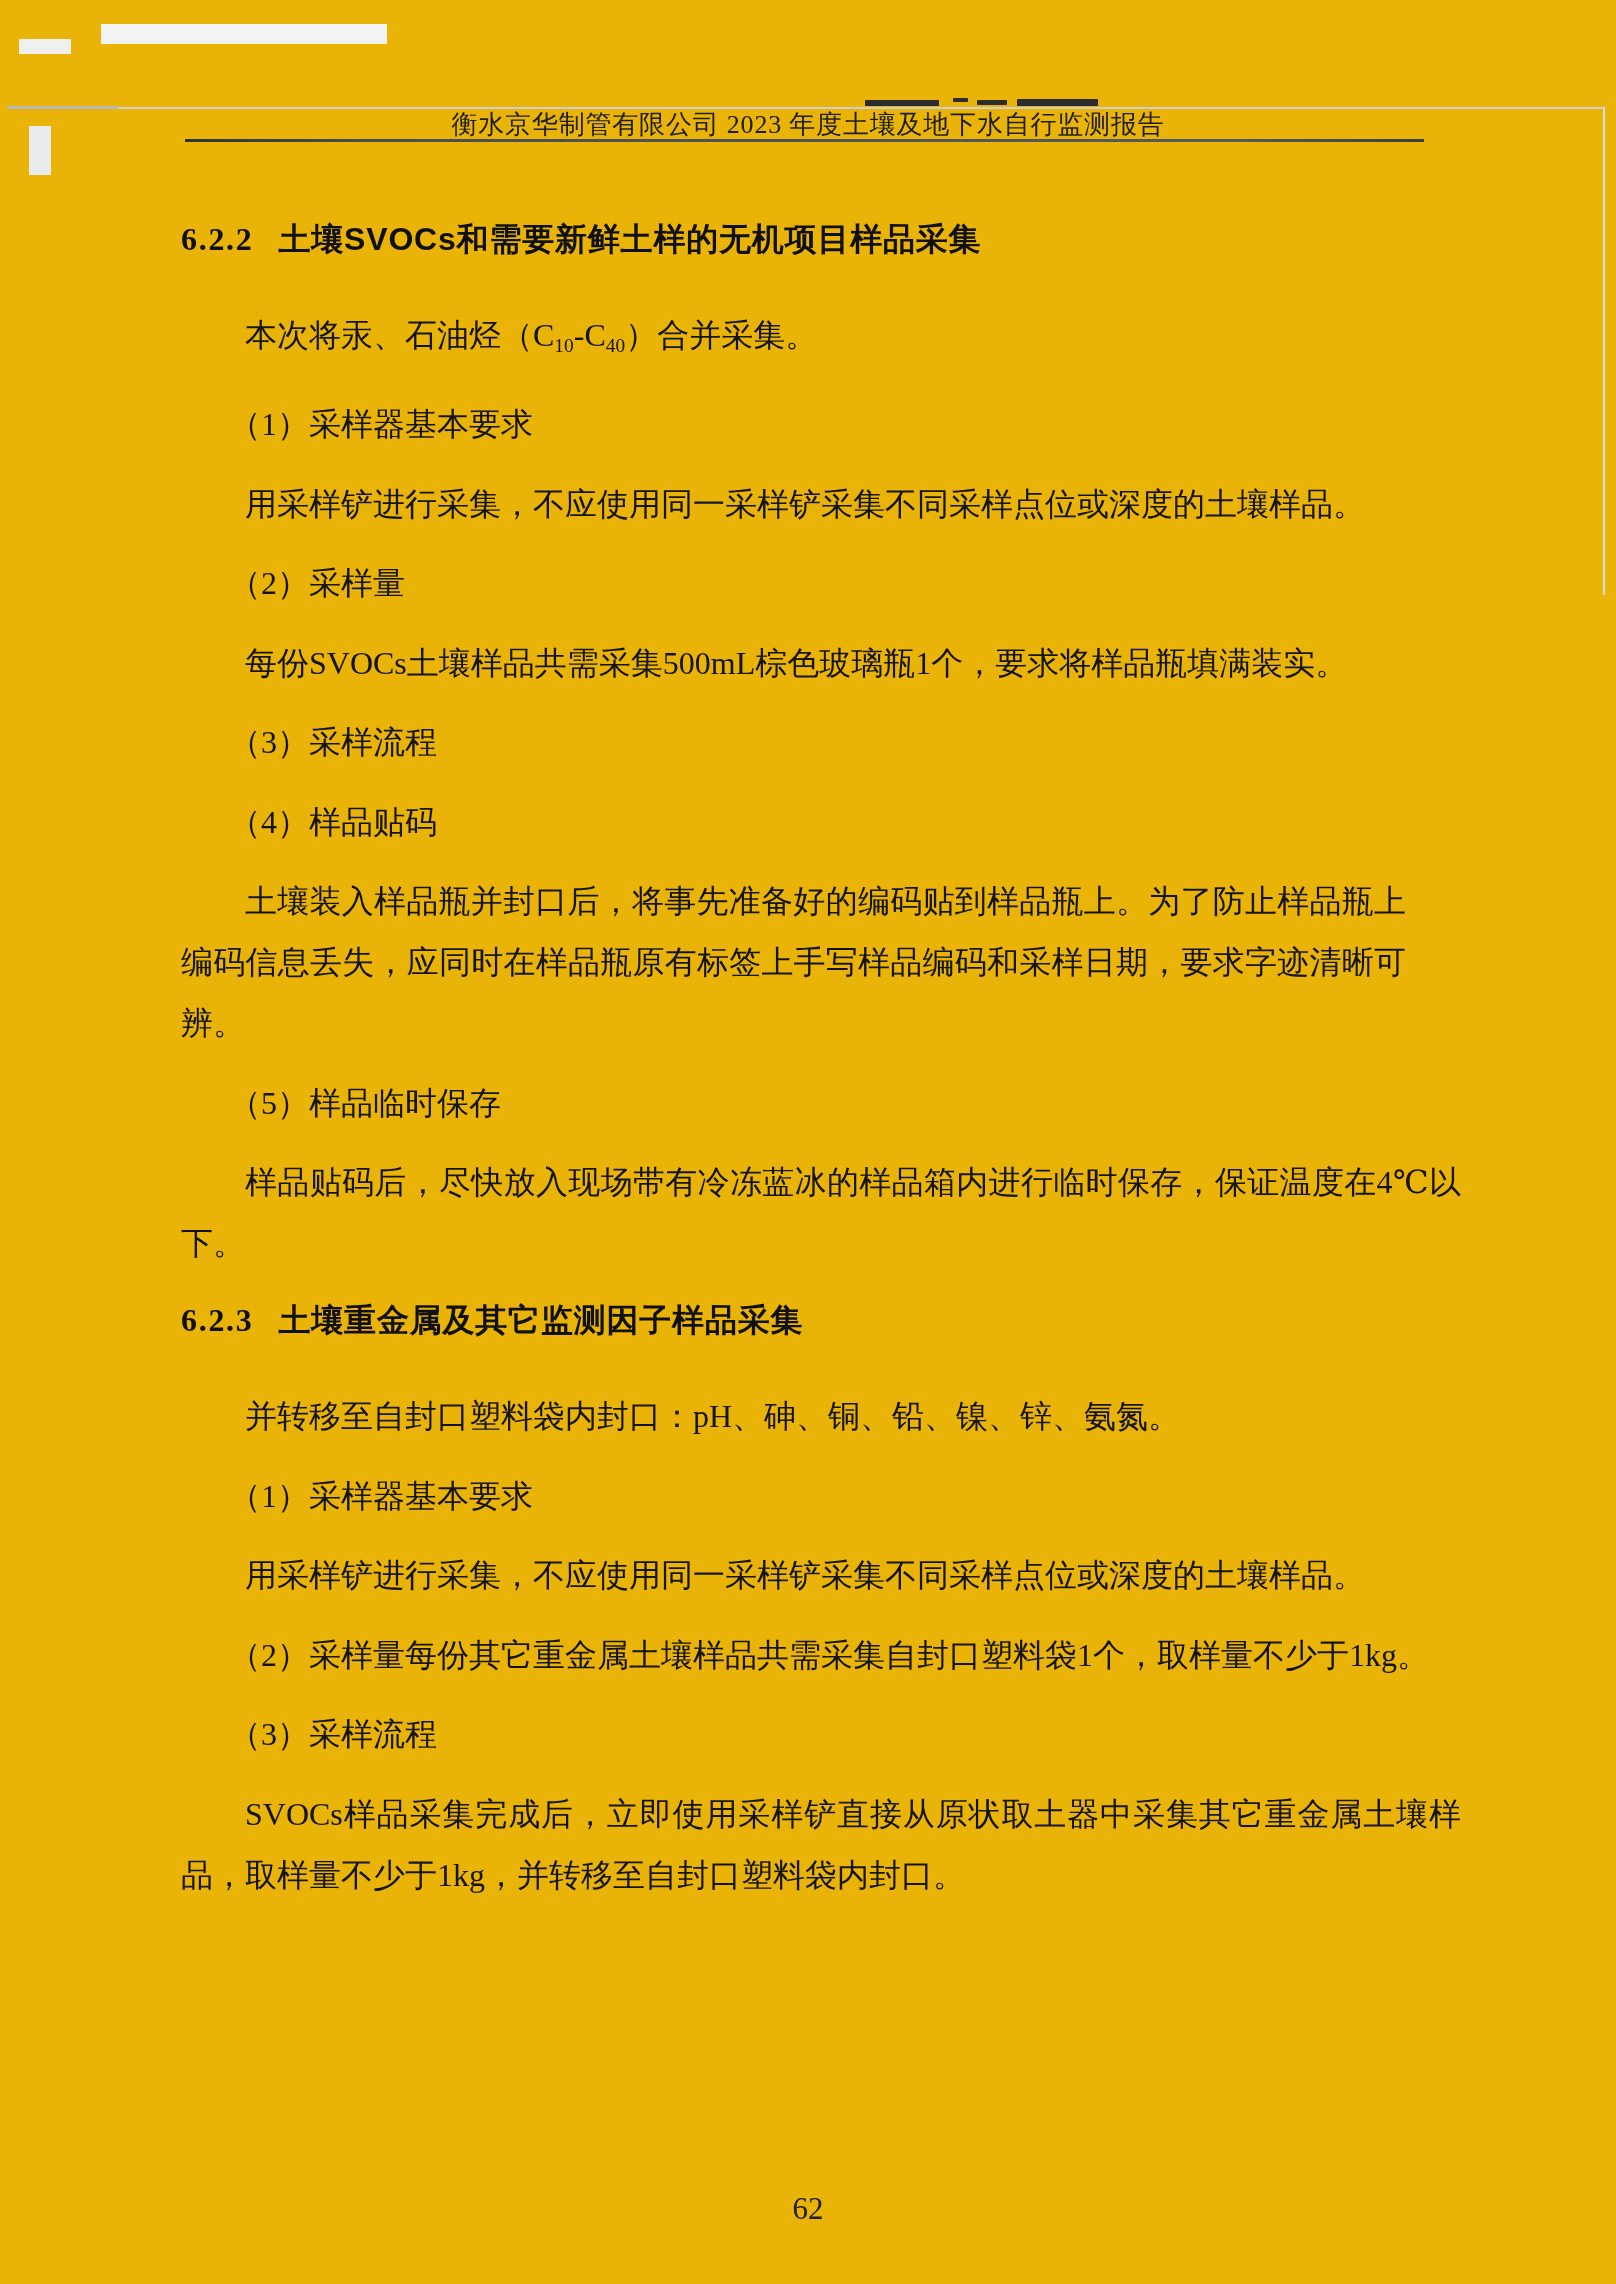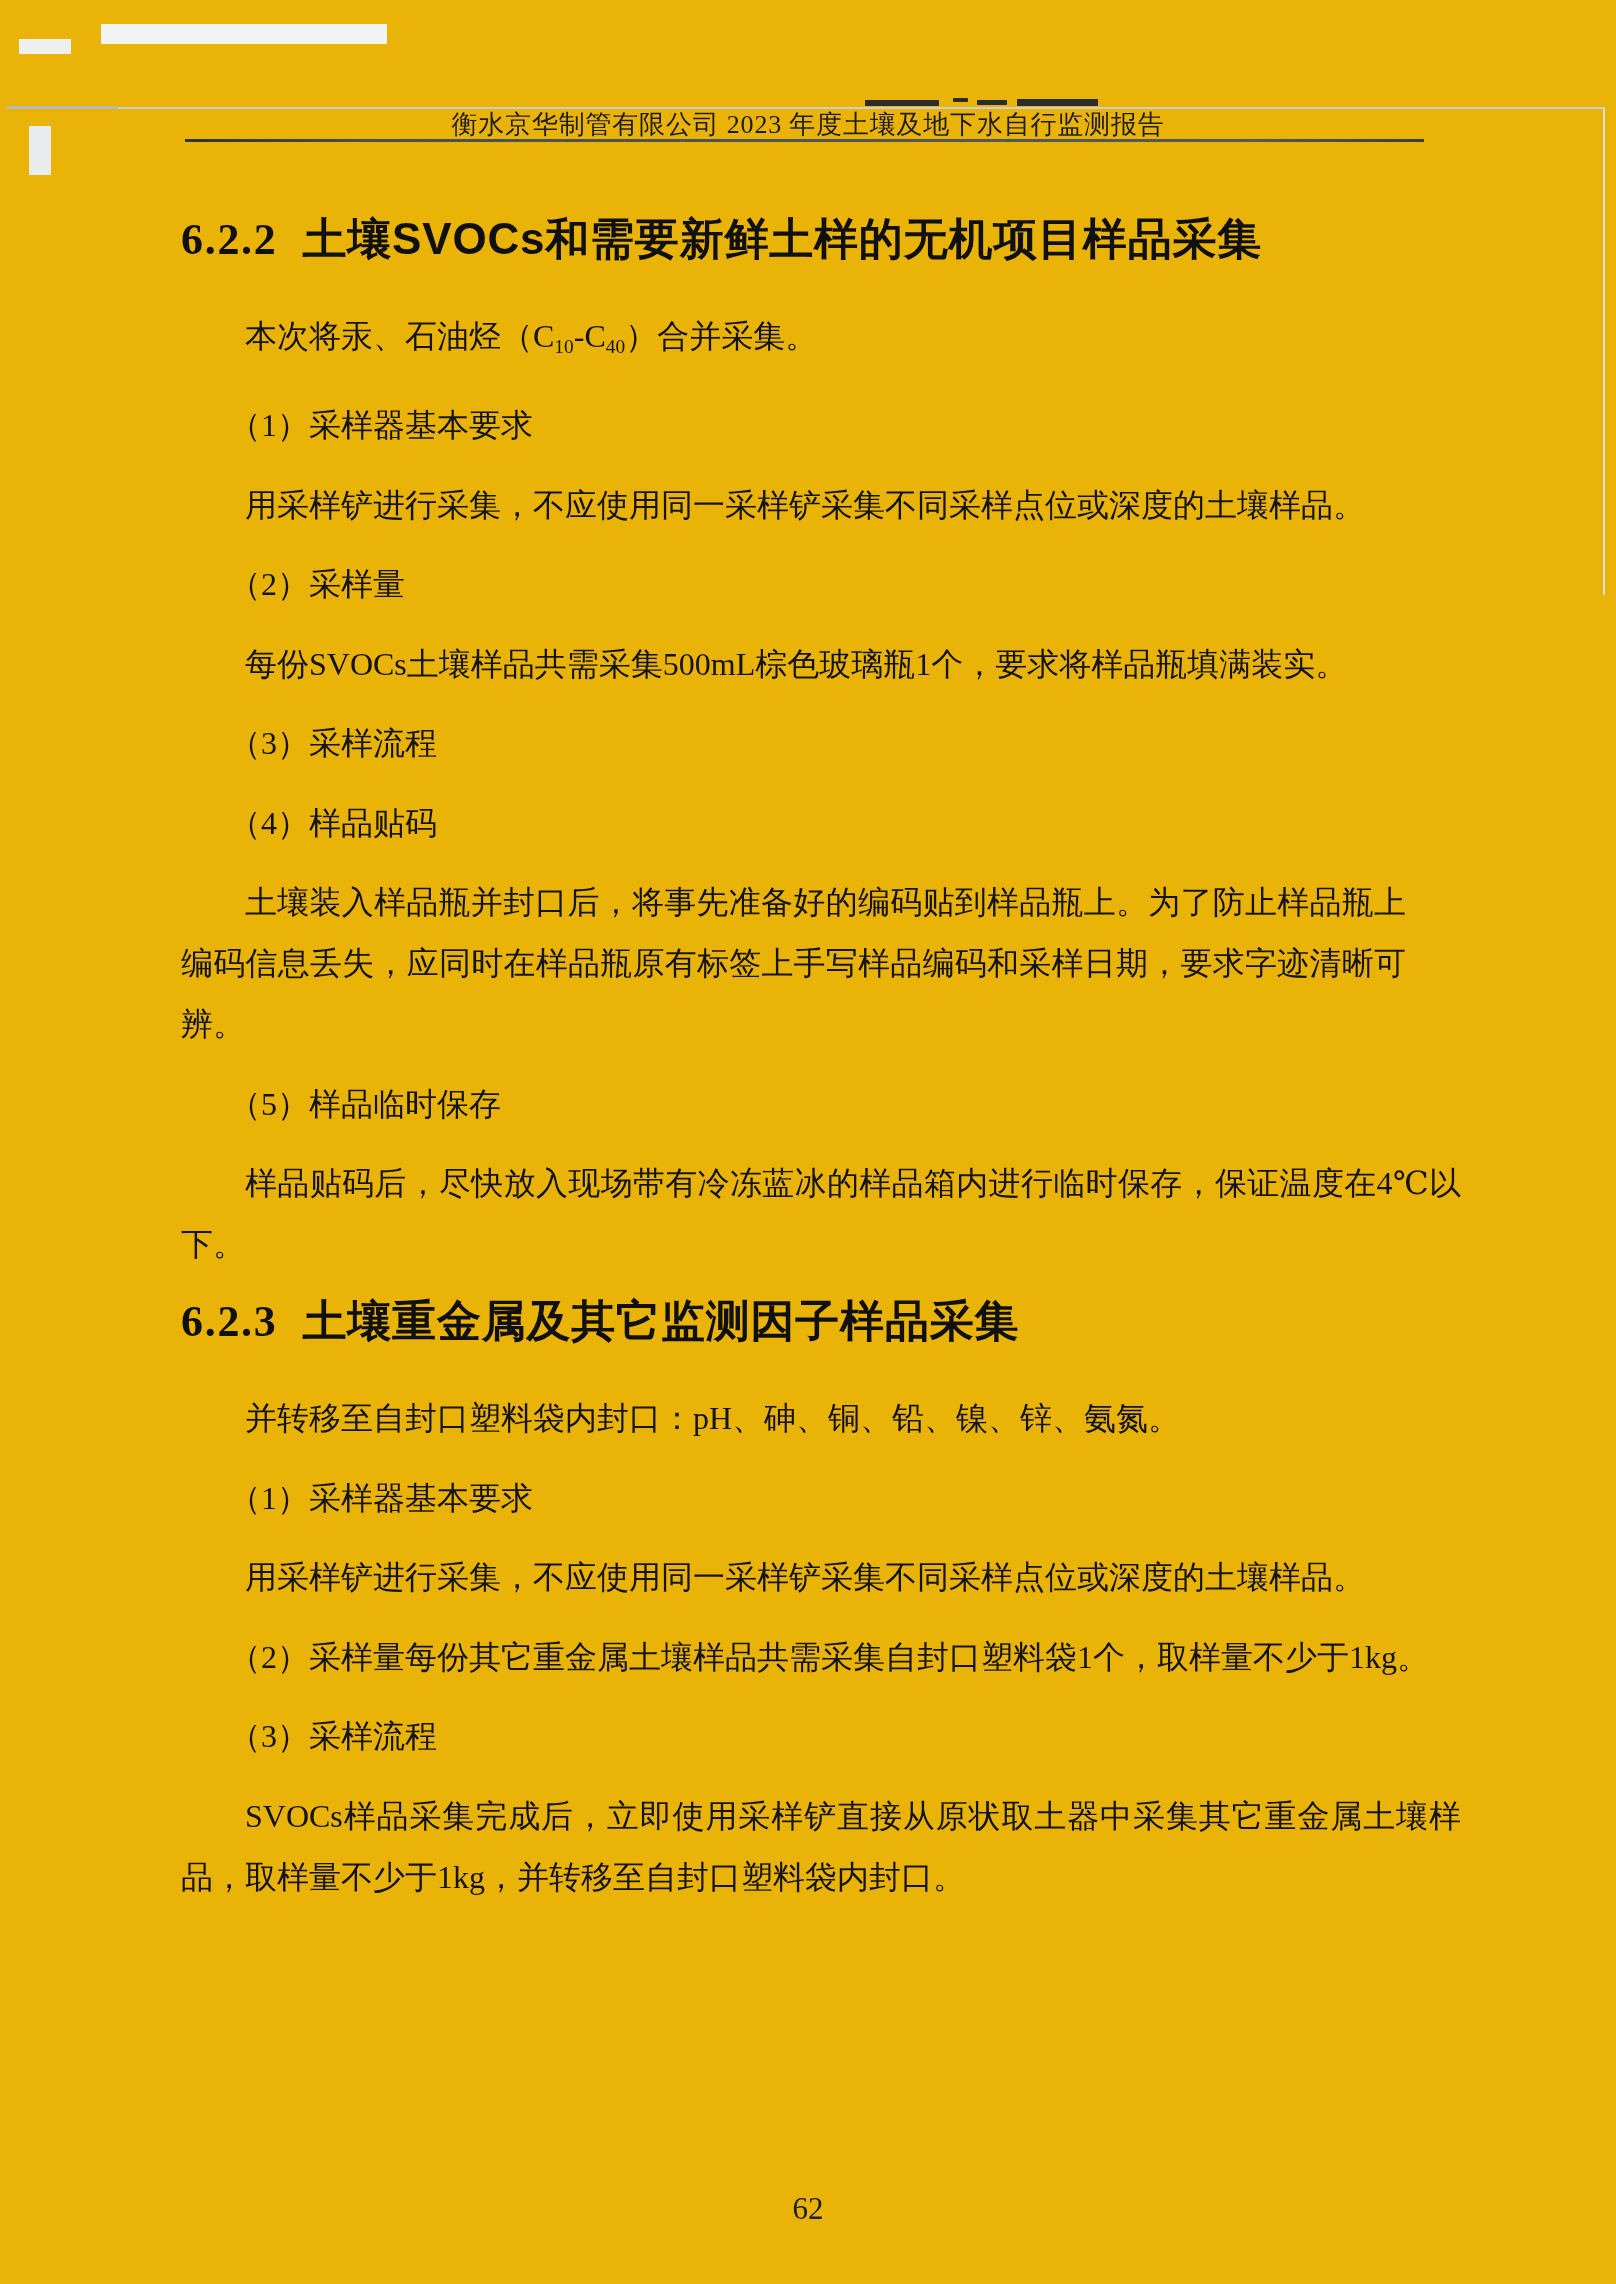--- a/index.html
+++ b/index.html
@@ -25,21 +25,21 @@
   
   .hdr{
     position:absolute;left:0;top:110px;width:1616px;
     text-align:center;font-size:26px;line-height:30px;
     letter-spacing:0.8px;color:#1d1d1d;
   }
   .hdr-rule{position:absolute;left:185px;top:139px;width:1239px;height:3.4px;
     background:linear-gradient(90deg,#2e3335,#4a4f52 15%,#54595c 85%,#3a3f41);}
   
   .content{position:absolute;left:181px;top:213px;width:1280px;}
-  .sec{font-size:44px;line-height:52px;margin:0 0 40px 0;font-weight:bold;color:#101010;}
+  .sec{font-size:32px;line-height:52px;margin:0 0 40px 0;font-weight:bold;color:#101010;}
   .sec .num{font-family:"Liberation Serif","DejaVu Serif",serif;margin-right:25px;letter-spacing:1.7px;}
   .sec .ttl{font-family:"Liberation Sans","DejaVu Sans",sans-serif;letter-spacing:0.8px;}
   .sec2{margin-top:20px;}
   .content p{
     font-size:32px;line-height:61px;margin:0 0 18.5px 0;
     text-align:justify;color:#141414;
   }
   .ind{text-indent:64px;}
   .item{text-indent:48px;}
   .narrow{width:1225px;font-family:Liberation Serif, serif;}

